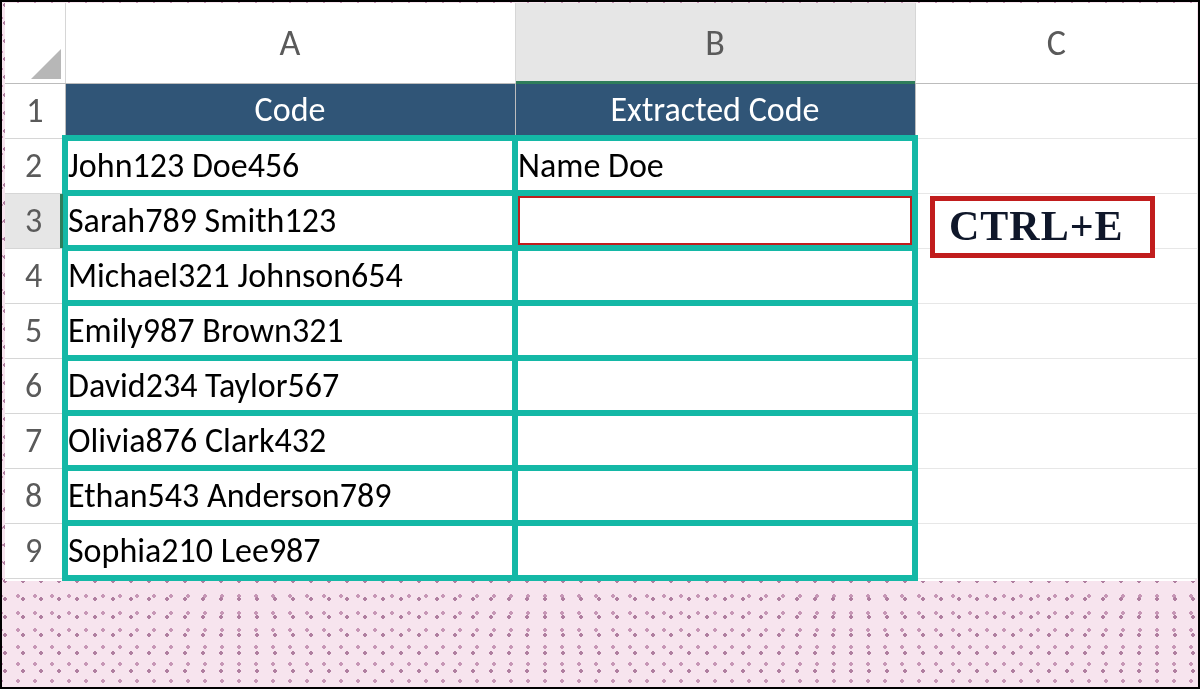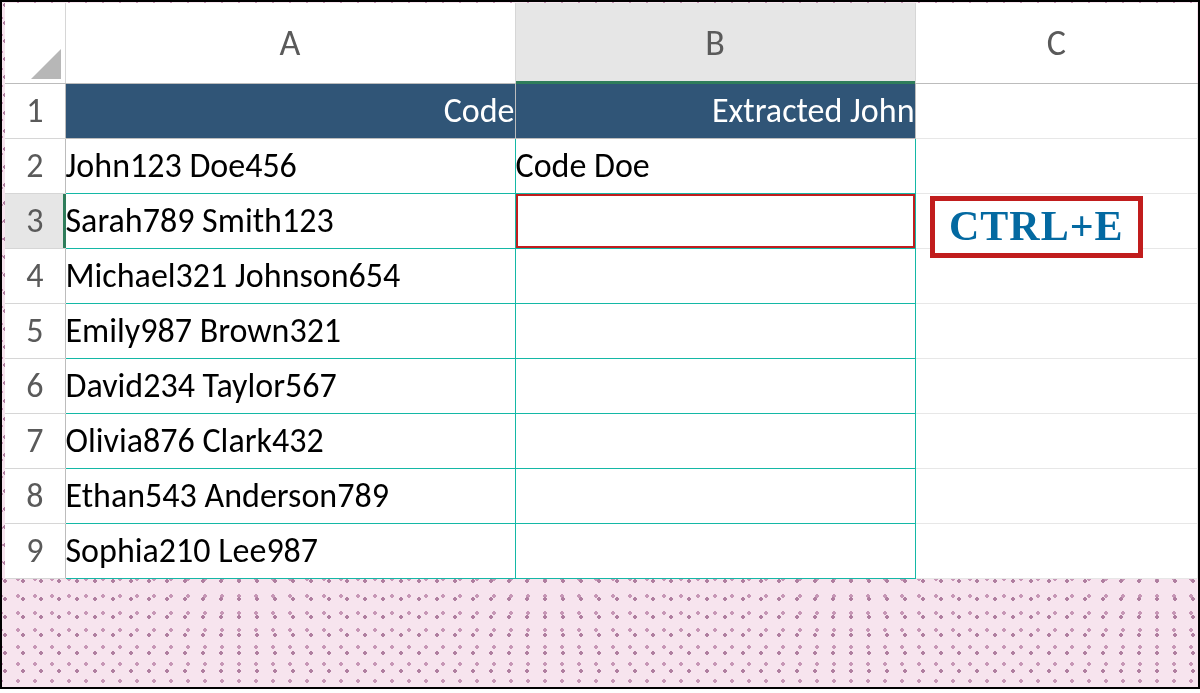--- a/index.html
+++ b/index.html
@@ -96,40 +96,40 @@
   .rowhead.active::after {
     content: "";
     position: absolute;
     top: 0; bottom: 0; right: -1px;
     width: 3px;
     background: #2f7d5b;
   }
 
   
   td.cell {
-    border: 1px solid #14b8a6;
+    border: 6px solid #14b8a6;
     padding: 0 12px;
     font-size: 34px;
     line-height: 1.1;
     color: #000;
     background: #fff;
     vertical-align: middle;
     height: 55px;
     overflow: hidden;
     white-space: nowrap;
   }
   td.cellC {
     border: 1px solid #e7e7e7;
     background: #fff;
   }
   
   td.sheethdr {
     background: #305577;
     color: #fff;
-    text-align: right;
+    text-align: center;
     font-size: 34px;
     font-weight: 400;
     border: 1px solid #bdbdbd;
     height: 55px;
   }
 
   
   
 
   
@@ -141,23 +141,23 @@
     top: -2px; left: -2px; right: -2px; bottom: -2px;
     border: 4px solid #c11d1d;
     pointer-events: none;
   }
 
   
   .hint {
     position: absolute;
     left: 928px;
     top: 194px;
-    padding: 4px 14px 6px 14px;
+    padding: 4px 26px 6px 14px;
     border: 5px solid #c11d1d;
-    color: #0369a1;
+    color: #0f172a;
     font-family: "Times New Roman", Times, serif;
     font-weight: 700;
     font-size: 42px;
     letter-spacing: 1px;
     background: #fff;
     line-height: 1;
   }
 
   
   tr.lastvis td.cell, tr.lastvis td.cellC { border-bottom: none; }
@@ -182,28 +182,28 @@
           <tr>
         <td class="corner-cell"></td>
         <td class="colhead">A</td>
         <td class="colhead B">B</td>
         <td class="colhead C">C</td>
       </tr>
 
       <tr>
         <td class="rowhead">1</td>
         <td class="sheethdr">Code</td>
-        <td class="sheethdr">Extracted John</td>
+        <td class="sheethdr">Extracted Code</td>
         <td class="cellC"></td>
       </tr>
 
       <tr>
         <td class="rowhead">2</td>
         <td class="cell">John123 Doe456</td>
-        <td class="cell">Code Doe</td>
+        <td class="cell">Name Doe</td>
         <td class="cellC"></td>
       </tr>
 
       <tr>
         <td class="rowhead active">3</td>
         <td class="cell">Sarah789 Smith123</td>
         <td class="cell activecell">
           <span></span>
           <div class="sel-ring"></div>
         </td>

